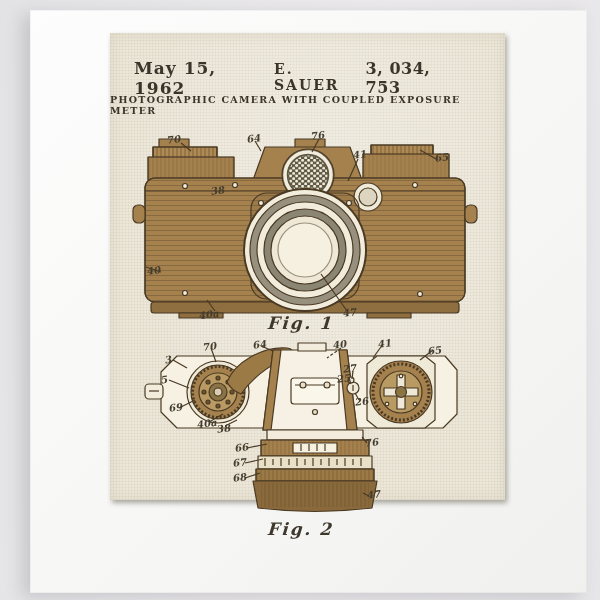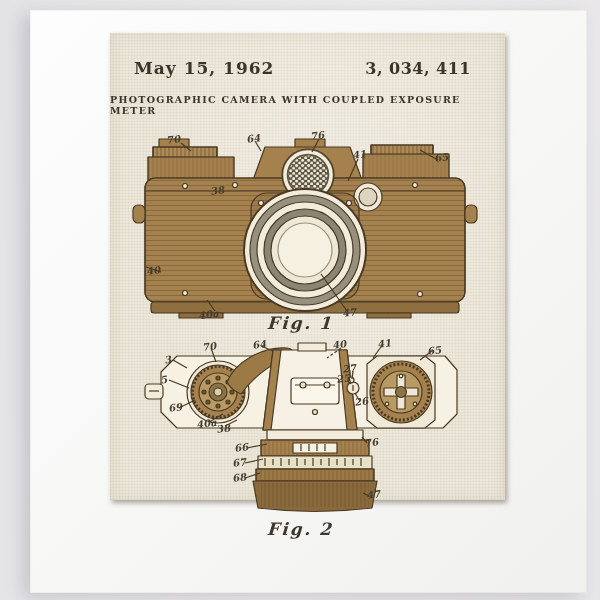--- a/index.html
+++ b/index.html
@@ -33,21 +33,22 @@
 </style>
 </head>
 <body>
 
 <div class="stage">
   <div class="frame">
     <div class="paper">
 
       <div class="header-row">
         <span class="h-date">May 15, 1962</span>
-        <span class="h-num">3, 034, 411</span>
+        <span class="h-inv">E. SAUER</span>
+        <span class="h-num">3, 034, 753</span>
       </div>
 
       <div class="title">PHOTOGRAPHIC CAMERA WITH COUPLED EXPOSURE METER</div>
 
 
       <div class="figure" id="fig1">
         <svg width="380" height="190" viewBox="0 0 380 190">
           <defs>
             <pattern id="grain" width="6" height="5" patternUnits="userSpaceOnUse">
               <path d="M0 2.5 H6" stroke="rgba(74,58,36,0.33)" stroke-width="1"></path>

